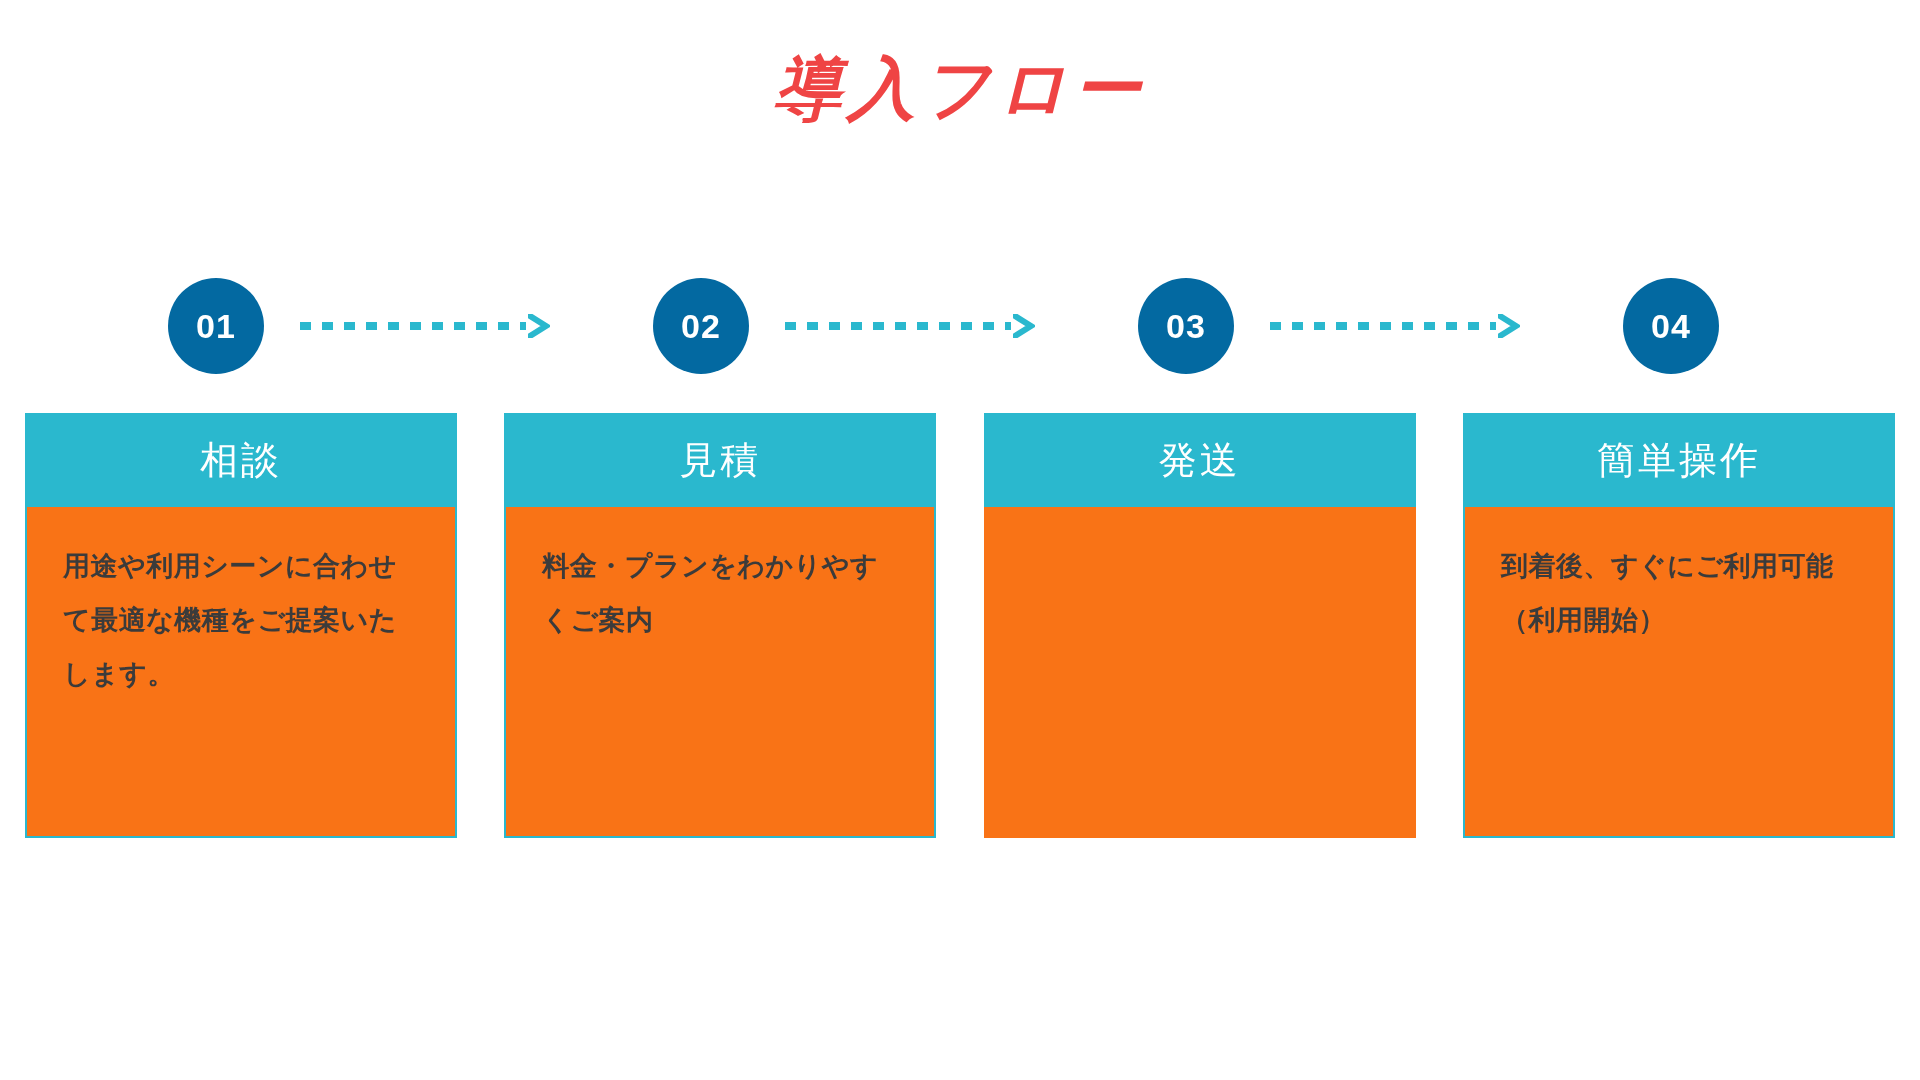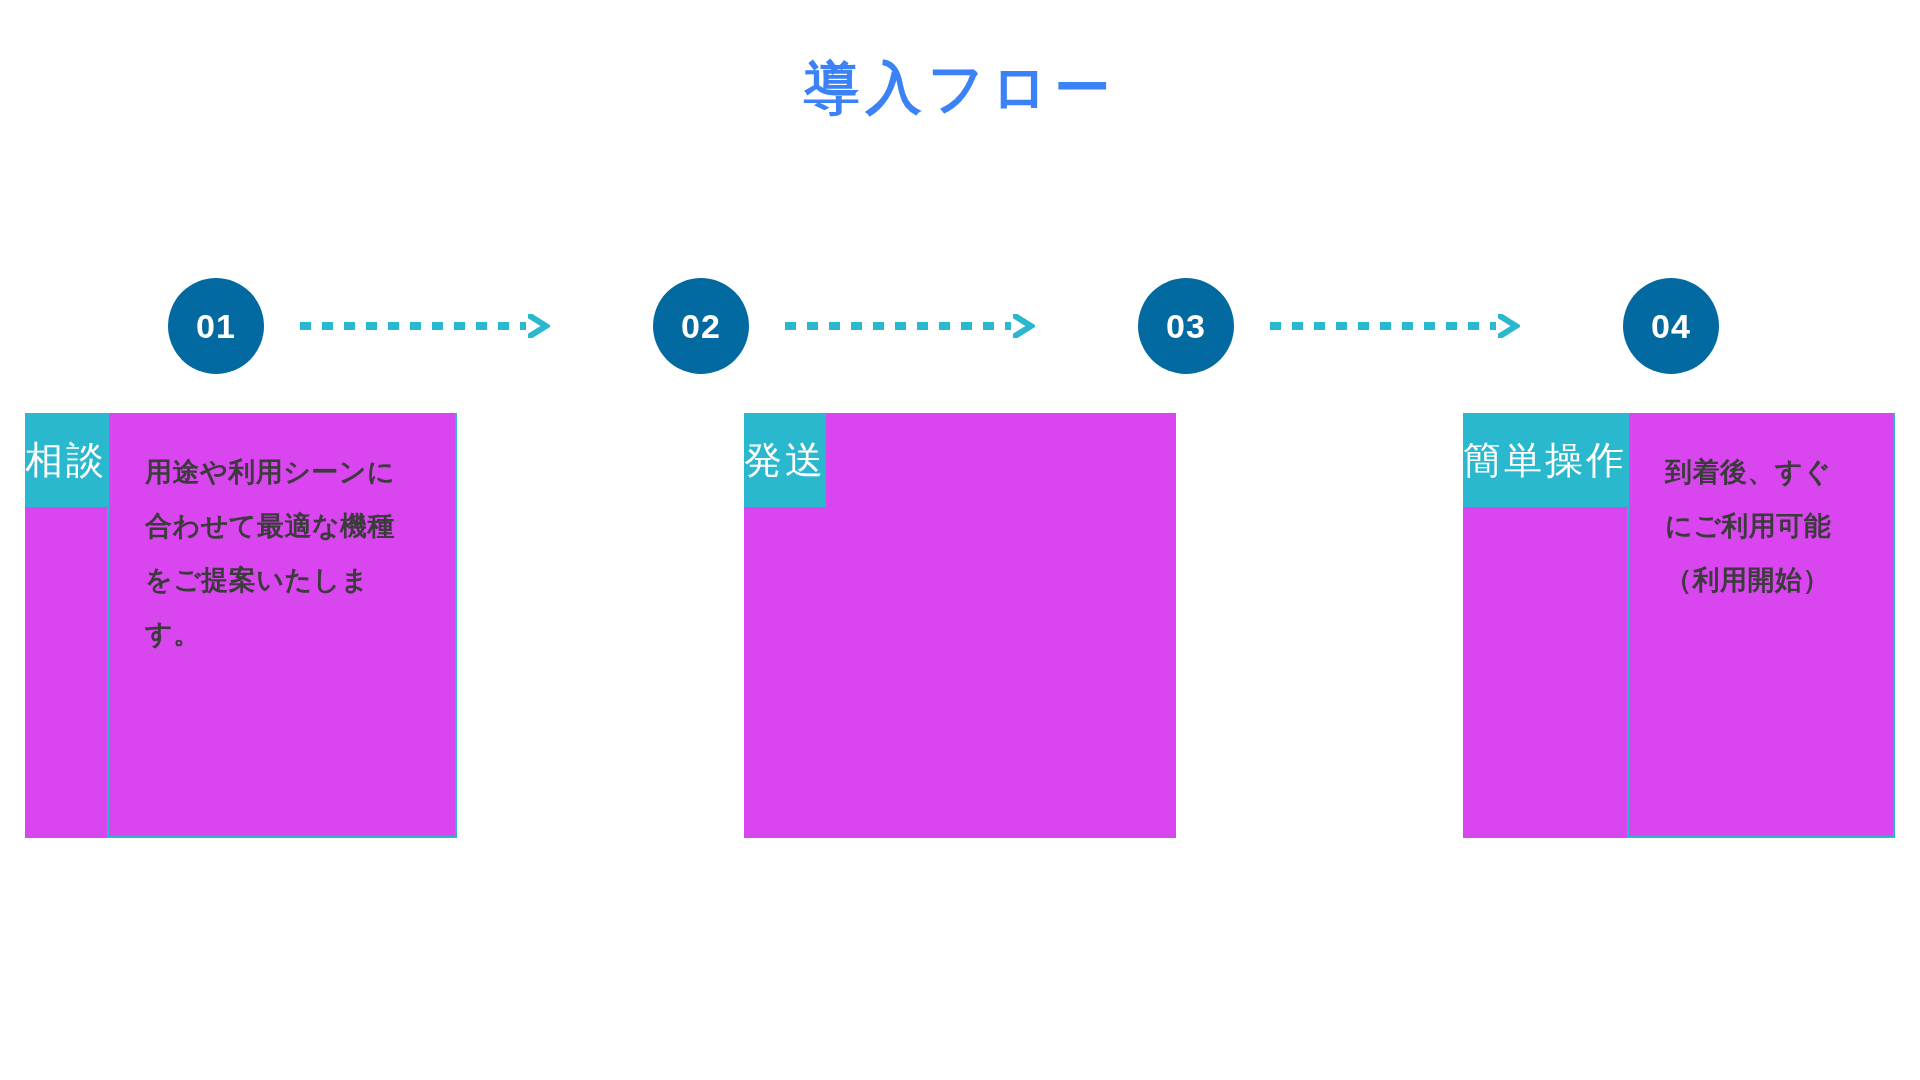--- a/index.html
+++ b/index.html
@@ -10,25 +10,26 @@
     overflow:hidden;
   }
   .page { position:relative; width:1920px; height:1080px; background:#ffffff; }
 
   
   .page-title {
     position:absolute;
     left:0; right:0;
     top:38px;
     text-align:center;
-    font-size:56px;
+    font-size:68px;
     line-height:100px;
     font-weight:700;
-    color:#3b82f6;
+    color:#ef4444;
     letter-spacing:6px;
+    font-style:italic;
   }
 
   
   .steps-strip {
     position:absolute;
     left:25px;
     top:278px;
     width:1870px;
     height:96px;
   }
@@ -81,21 +82,22 @@
     top:413px;
     width:1870px;
     height:425px;
     display:flex;
     justify-content:space-between;
   }
   .card {
     width:432px;
     height:425px;
     display:flex;
-    background:#d946ef;
+    flex-direction:column;
+    background:#f97316;
   }
   .card-header {
     height:94px;
     background:#2ab8ce;
     color:#ffffff;
     display:flex;
     align-items:center;
     justify-content:center;
     font-size:38px;
     font-weight:400;
@@ -165,20 +167,24 @@
 
   </div>
 
   <div class="cards">
 
     <div class="card">
       <div class="card-header">相談</div>
       <div class="card-body">用途や利用シーンに合わせて最適な機種をご提案いたします。</div>
     </div>
 
+    <div class="card">
+      <div class="card-header">見積</div>
+      <div class="card-body">料金・プランをわかりやすくご案内</div>
+    </div>
 
     <div class="card">
       <div class="card-header">発送</div>
     </div>
 
     <div class="card">
       <div class="card-header">簡単操作</div>
       <div class="card-body">到着後、すぐにご利用可能（利用開始）</div>
     </div>
 

